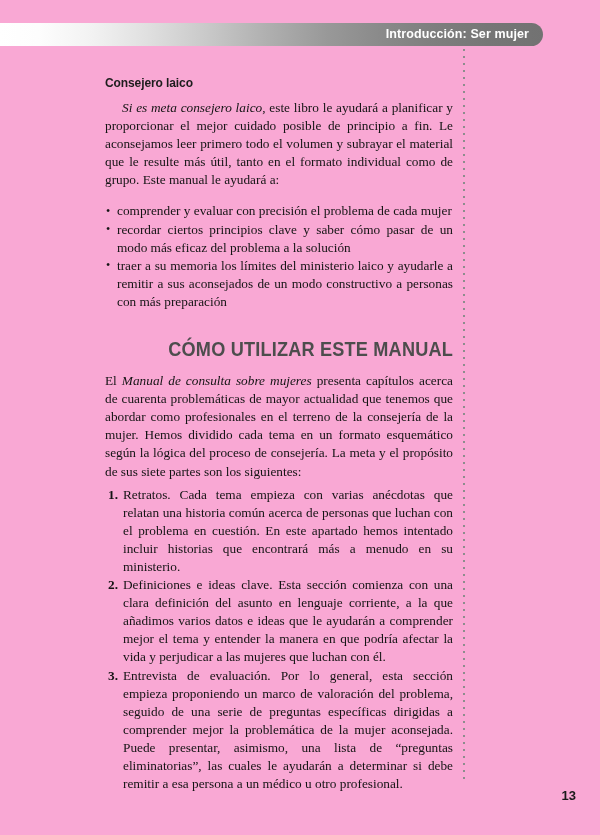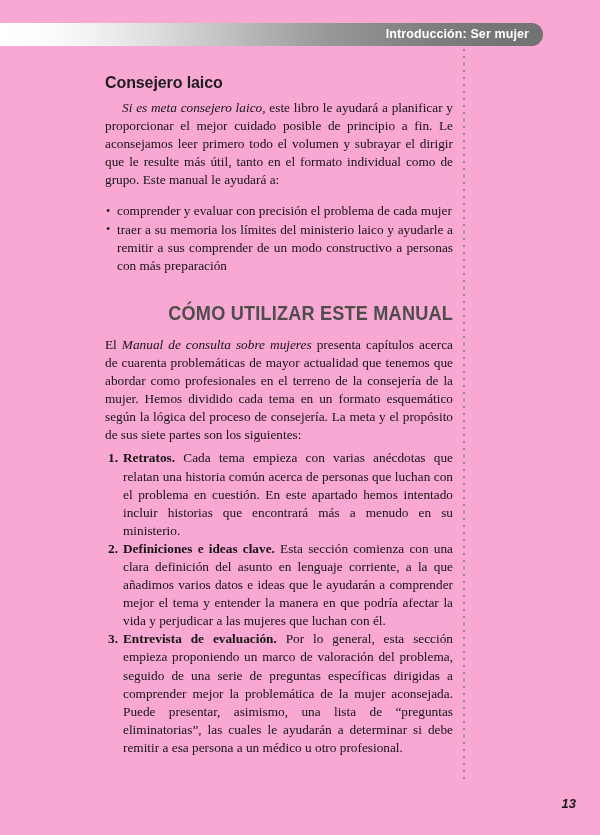--- a/index.html
+++ b/index.html
@@ -79,27 +79,27 @@
     text-justify: inter-word;
     hyphens: manual;
   }
   p.cont {
     text-indent: 0;
   }
   p.indent {
     text-indent: 17px;
   }
   .it { font-style: italic; }
-  .bd { font-weight: bold; }
+  .bd { font-weight: normal; }
 
   h2.sub-heading {
     margin: 16px 0 7px 0;
     font-family: "Liberation Sans", "DejaVu Sans", sans-serif;
     font-weight: bold;
-    font-size: 16px;
+    font-size: 12px;
     line-height: 18px;
     letter-spacing: -0.1px;
     color: #1d1d1d;
   }
 
   h1.section-heading {
     margin: 27px 0 11px 0;
     font-family: "Liberation Sans", "DejaVu Sans", sans-serif;
     font-weight: bold;
     font-size: 19.5px;
@@ -156,49 +156,49 @@
     top: 0;
     width: 13px;
     text-align: right;
     font-weight: bold;
   }
 
   
   .folio {
     position: absolute;
     right: 24px;
-    bottom: 24px;
+    bottom: 32px;
     font-family: "Liberation Sans", "DejaVu Sans", sans-serif;
     font-weight: bold;
     font-size: 13px;
     color: #1a1a1a;
-    font-style: italic;
   }
 </style>
 </head>
 <body>
 
 <div class="page">
 
   <div class="header-bar">
     <div class="header-title">Introducción: Ser mujer</div>
   </div>
 
   <div class="margin-dots"></div>
 
   <div class="column">
 
 
     <h2 class="sub-heading">Consejero laico</h2>
 
-    <p class="body indent"><span class="it">Si es meta consejero laico</span><span>, este libro le ayudará a planificar y proporcionar el mejor cuidado posible de principio a fin. Le aconsejamos leer primero todo el volumen y subrayar el dirigir que le resulte más útil, tanto en el formato individual como de grupo. Este manual le ayudará a:</span></p>
+    <p class="body indent"><span class="it">Si es meta consejero laico</span><span>, este libro le ayudará a planificar y proporcionar el mejor cuidado posible de principio a fin. Le aconsejamos leer primero todo el volumen y subrayar el material que le resulte más útil, tanto en el formato individual como de grupo. Este manual le ayudará a:</span></p>
 
     <ul class="bullets">
       <li>comprender y evaluar con precisión el problema de cada mujer</li>
-      <li>traer a su memoria los límites del ministerio laico y ayudarle a remitir a sus comprender de un modo constructivo a personas con más preparación</li>
+      <li>recordar ciertos principios clave y saber cómo pasar de un modo más eficaz del problema a la solución</li>
+      <li>traer a su memoria los límites del ministerio laico y ayudarle a remitir a sus aconsejados de un modo constructivo a personas con más preparación</li>
     </ul>
 
     <h1 class="section-heading">CÓMO UTILIZAR ESTE MANUAL</h1>
 
     <p class="body cont"><span>El </span><span class="it">Manual de consulta sobre mujeres</span><span> presenta capítulos acerca de cuarenta problemáticas de mayor actualidad que tenemos que abordar como profesionales en el terreno de la consejería de la mujer. Hemos dividido cada tema en un formato esquemático según la lógica del proceso de consejería. La meta y el propósito de sus siete partes son los siguientes:</span></p>
 
     <ol class="numbers">
       <li>
         <span class="num">1.</span><span class="bd">Retratos.</span><span> Cada tema empieza con varias anécdotas que relatan una historia común acerca de personas que luchan con el problema en cuestión. En este apartado hemos intentado incluir historias que encontrará más a menudo en su ministerio.</span>
       </li>

